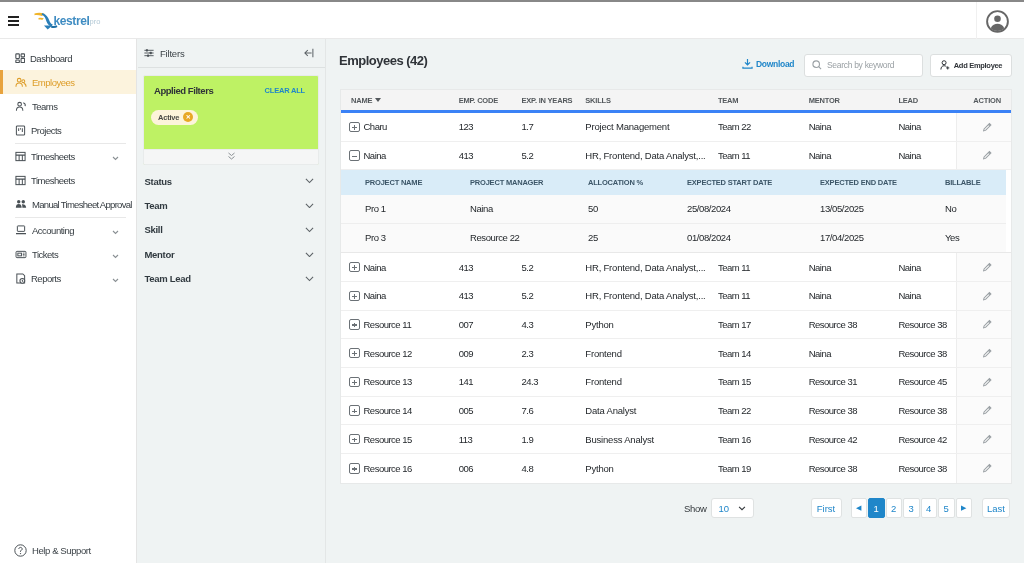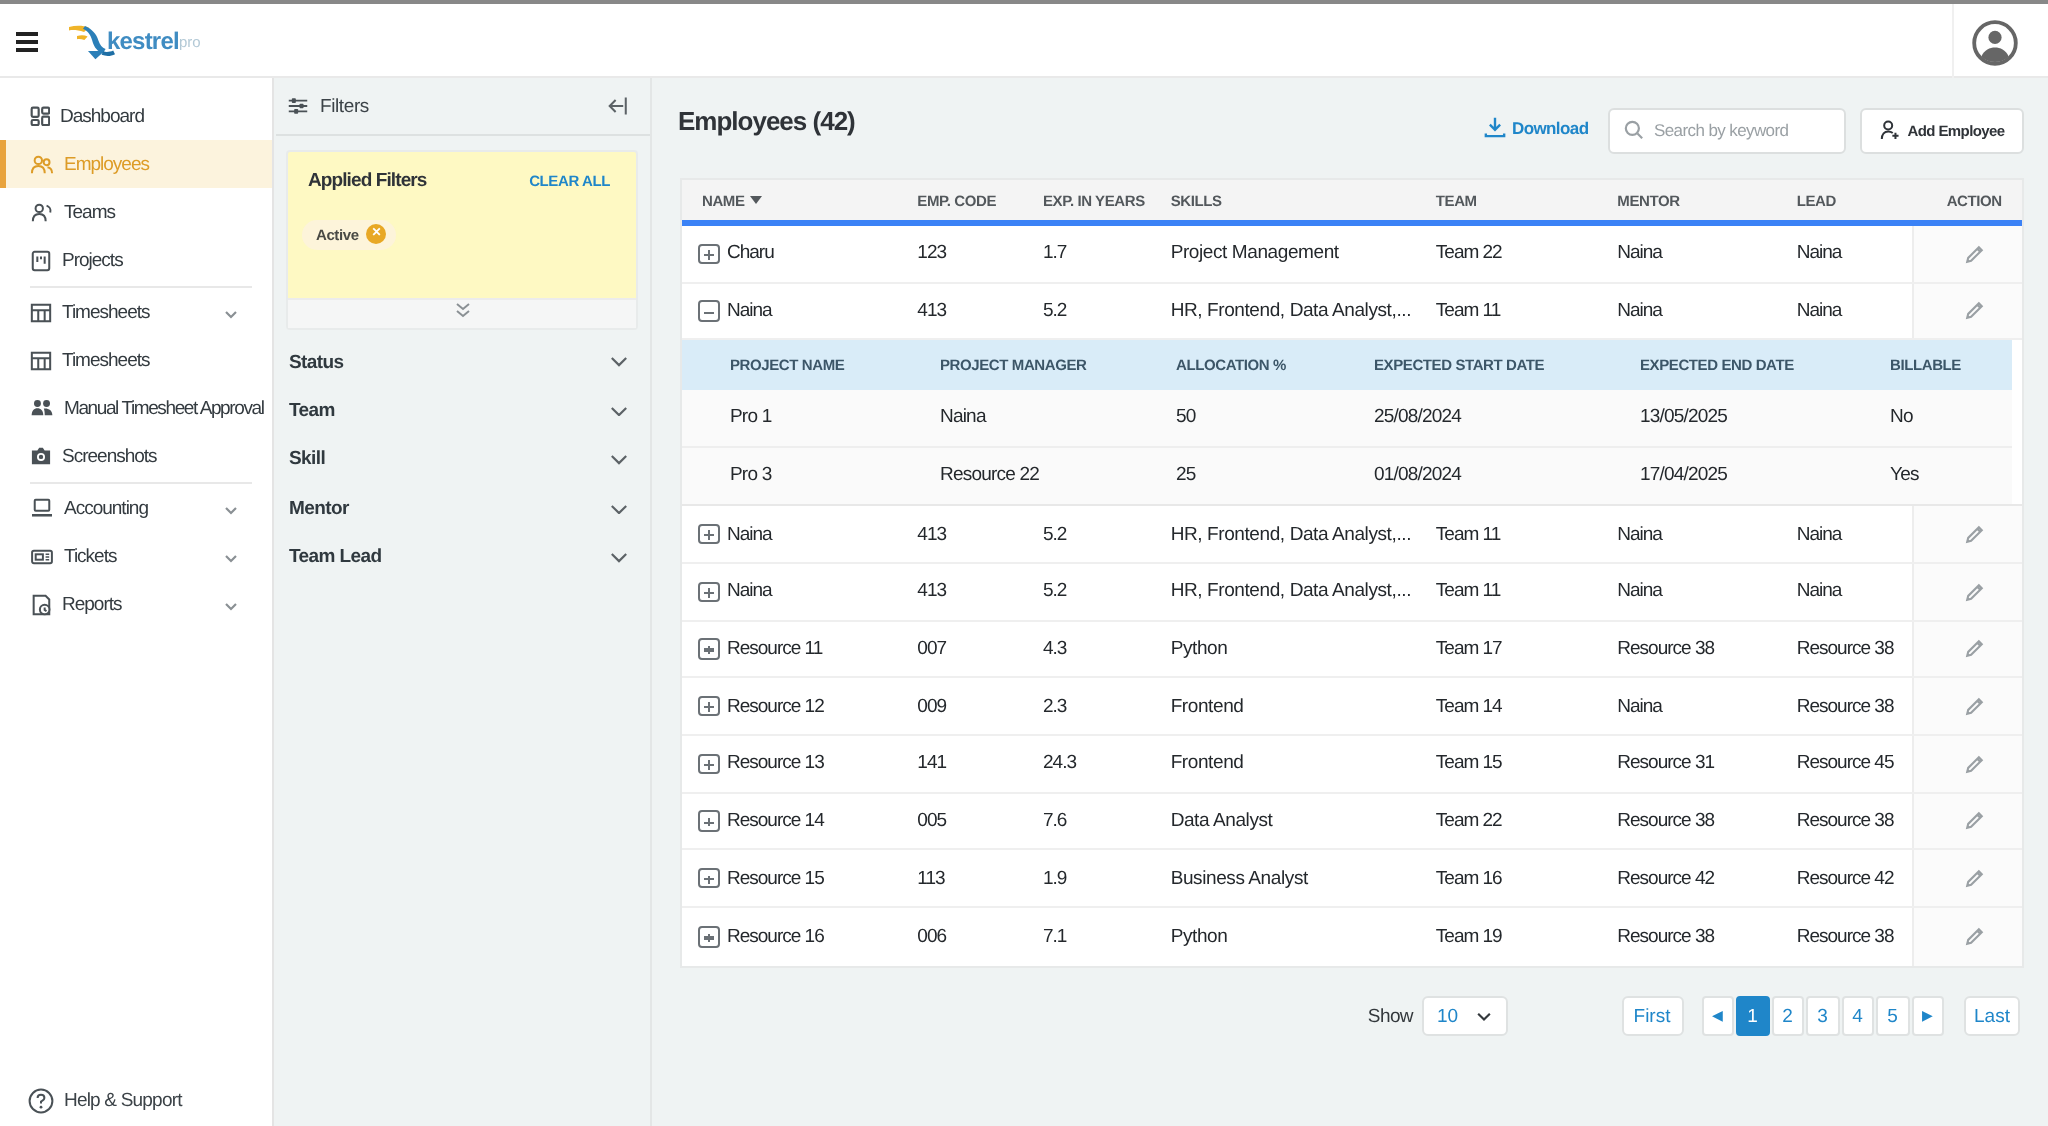--- a/index.html
+++ b/index.html
@@ -24,21 +24,21 @@
 .nav-item.active::before { content:""; position:absolute; left:0; top:0; width:3px; height:100%; background:#e8a33d; }
 .nav-item .chev { position:absolute; right:12px; top:8px; }
 .nav-div { height:1px; background:#e8e8e8; margin:0.5px 10px 0.5px 15px; }
 .help { position:absolute; left:14px; bottom:6px; display:flex; align-items:center; font-size:9.5px; color:#3c4348; letter-spacing:-0.4px;}
 .help svg { margin-right:5px; }
 
 
 .fpanel { position:absolute; left:138px; top:39px; width:188px; height:524px; background:#eff3f3; border-right:1px solid #e3e6e6; }
 .fhead { height:29px; border-bottom:1px solid #dde1e1; display:flex; align-items:center; padding:0 10px 0 6px; }
 .fhead .ftitle { font-size:9.5px; color:#3c4348; margin-left:6px; flex:1; letter-spacing:-0.2px; }
-.fcard { margin:6.5px 6px 0 5px; background:#fef9c3; border:1px solid #e8ebeb; border-radius:2px; }
+.fcard { margin:6.5px 6px 0 5px; background:#bef264; border:1px solid #e8ebeb; border-radius:2px; }
 .fcard-body { padding:9px 13px 6px 10px; height:73px; }
 .fcard-top { display:flex; align-items:center; justify-content:space-between; }
 .fcard-top .at { font-size:9.5px; font-weight:bold; color:#2f3338; letter-spacing:-0.45px; }
 .fcard-top .ca { font-size:7.5px; font-weight:bold; color:#1f86c9; letter-spacing:-0.2px;padding-left:12px; }
 .chip { display:inline-flex; align-items:center; margin-top:14px; margin-left:-3px; background:#fdf4da; border-radius:8px; height:15px; padding:0 5px 0 7px; }
 .chip .ct { font-size:7.5px; font-weight:bold; color:#4a4a45; margin-right:4px; letter-spacing:-0.2px; }
 .chip .cx { width:10px; height:10px; border-radius:50%; background:#e8a825; color:#fff; font-size:6px; line-height:10px; text-align:center; font-weight:bold; }
 .fcard-foot { height:15px; background:#f5f6f6; border-top:1px solid #ececec; text-align:center; line-height:12px; }
 .facc { margin-top:4.5px; }
 .facc-item { height:24.4px; display:flex; align-items:center; padding:0 11px 0 6.5px; font-size:9.5px; font-weight:bold; color:#30393f; letter-spacing:-0.3px; }
@@ -188,28 +188,20 @@
         <span class="lbl">Timesheets</span>
       </div>
     <div class="nav-item">
         <svg width="12" height="10" viewBox="0 0 13 11" fill="#4a5156">
           <circle cx="4" cy="3" r="1.9"></circle>
           <circle cx="9" cy="3" r="1.9"></circle>
           <path d="M0.8 9.5 C0.8 6.8 2.2 5.6 4 5.6 C5.8 5.6 7.2 6.8 7.2 9.5 Z"></path>
           <path d="M7.5 5.8 C9.5 5.4 12.2 6.4 12.2 9.5 L8 9.5 C8 7.8 7.9 6.8 7.5 5.8 Z"></path>
         </svg>
         <span class="lbl" style="letter-spacing:-0.7px;">Manual Timesheet Approval</span>
-      </div>
-    <div class="nav-item">
-        <svg width="11" height="10" viewBox="0 0 12 11" fill="#4a5156">
-          <path d="M1 2.5 L4 2.5 L5 1 L7 1 L8 2.5 L11 2.5 L11 10 L1 10 Z"></path>
-          <circle cx="6" cy="6" r="2.2" fill="#fff"></circle>
-          <circle cx="6" cy="6" r="1.2" fill="#4a5156"></circle>
-        </svg>
-        <span class="lbl">Screenshots</span>
       </div>
     <div class="nav-div"></div>
     <div class="nav-item">
         <svg width="12" height="10" viewBox="0 0 13 11" fill="none" stroke="#4a5156" stroke-width="1.1">
           <rect x="2.5" y="1" width="8" height="6" rx="0.5"></rect>
           <path d="M1 9.5 L12 9.5" stroke-width="1.4"></path>
         </svg>
         <span class="lbl">Accounting</span>
         <span class="chev"><svg width="7" height="5" viewBox="0 0 7 5" fill="none" stroke="#8a9094" stroke-width="1.1">
             <path d="M1 1 L3.5 3.5 L6 1"></path>
@@ -496,21 +488,21 @@
         <span class="c7">Resource 42</span>
         <span class="c8">
           <svg width="10.5" height="10.5" viewBox="0 0 13 13" fill="none" stroke="#9aa0a4" stroke-width="1.3">
             <path d="M2 11 L2.6 8.6 L9.2 2 L11 3.8 L4.4 10.4 Z M8.2 3 L10 4.8"></path>
           </svg>
         </span>
       </div>
     <div class="tr">
         <span class="c1"><span class="exp plus"></span>Resource 16</span>
         <span class="c2">006</span>
-        <span class="c3">7.1</span>
+        <span class="c3">4.8</span>
         <span class="c4">Python</span>
         <span class="c5">Team 19</span>
         <span class="c6">Resource 38</span>
         <span class="c7">Resource 38</span>
         <span class="c8">
           <svg width="10.5" height="10.5" viewBox="0 0 13 13" fill="none" stroke="#9aa0a4" stroke-width="1.3">
             <path d="M2 11 L2.6 8.6 L9.2 2 L11 3.8 L4.4 10.4 Z M8.2 3 L10 4.8"></path>
           </svg>
         </span>
       </div>

